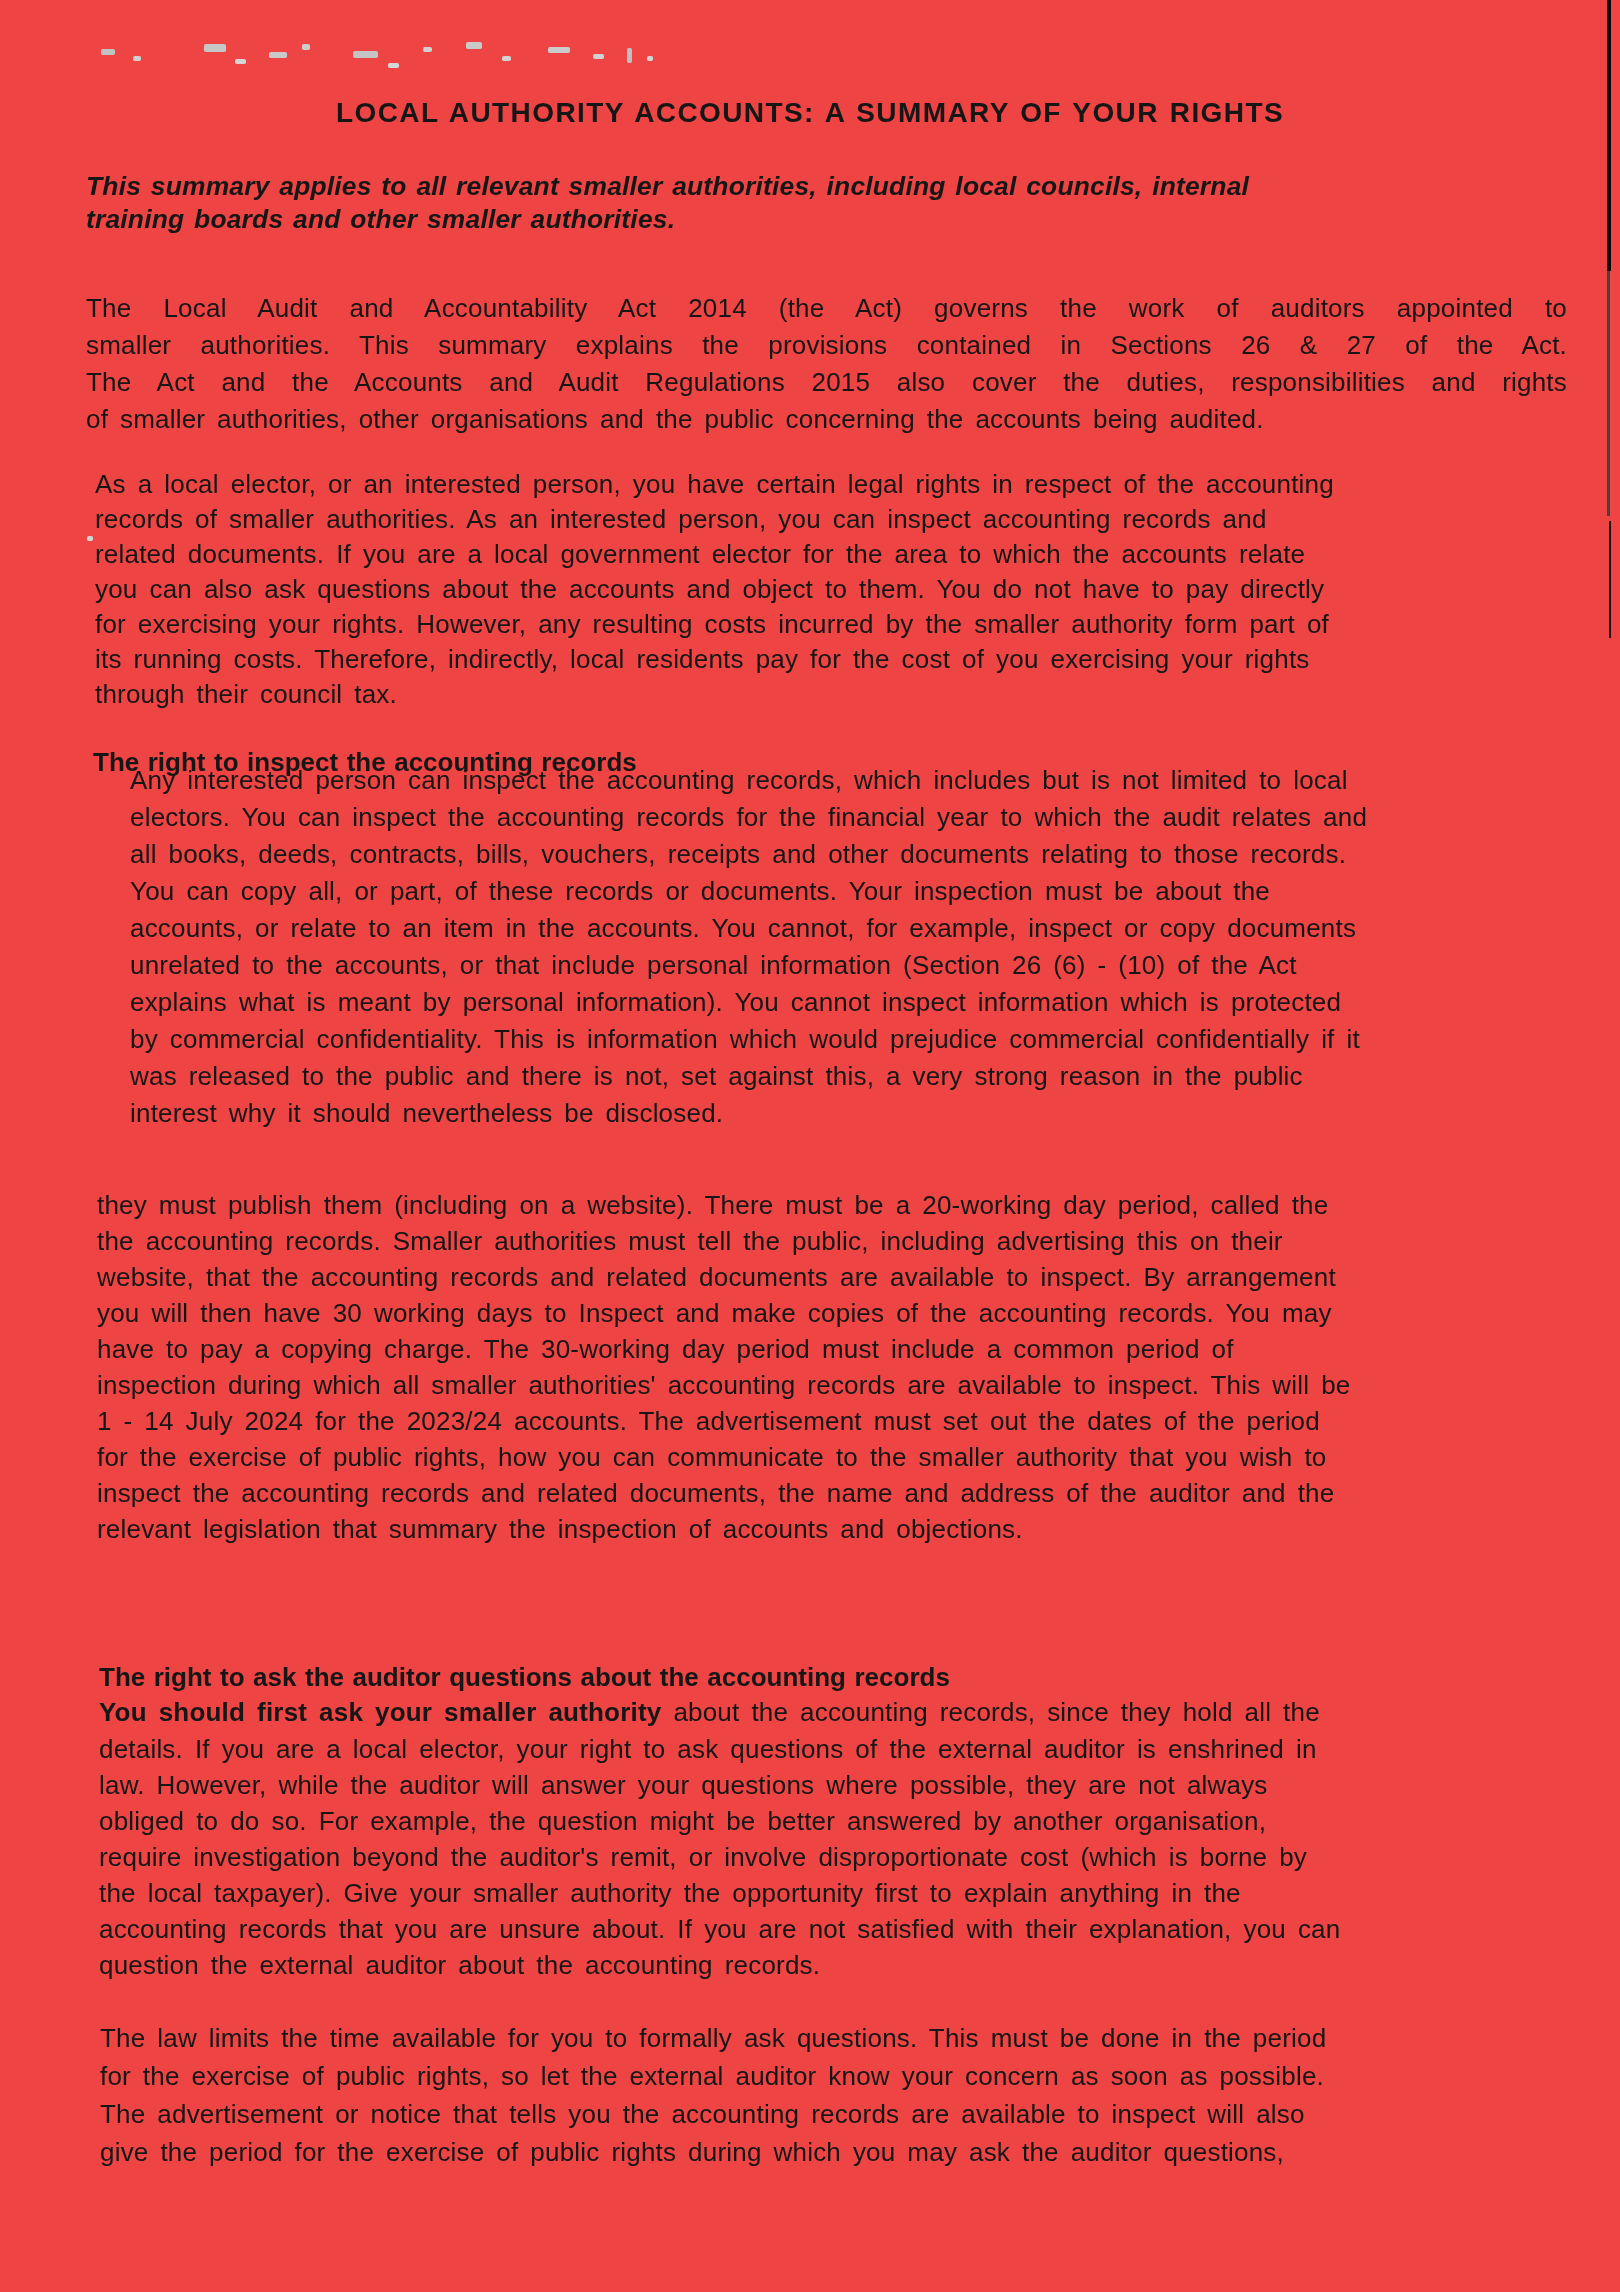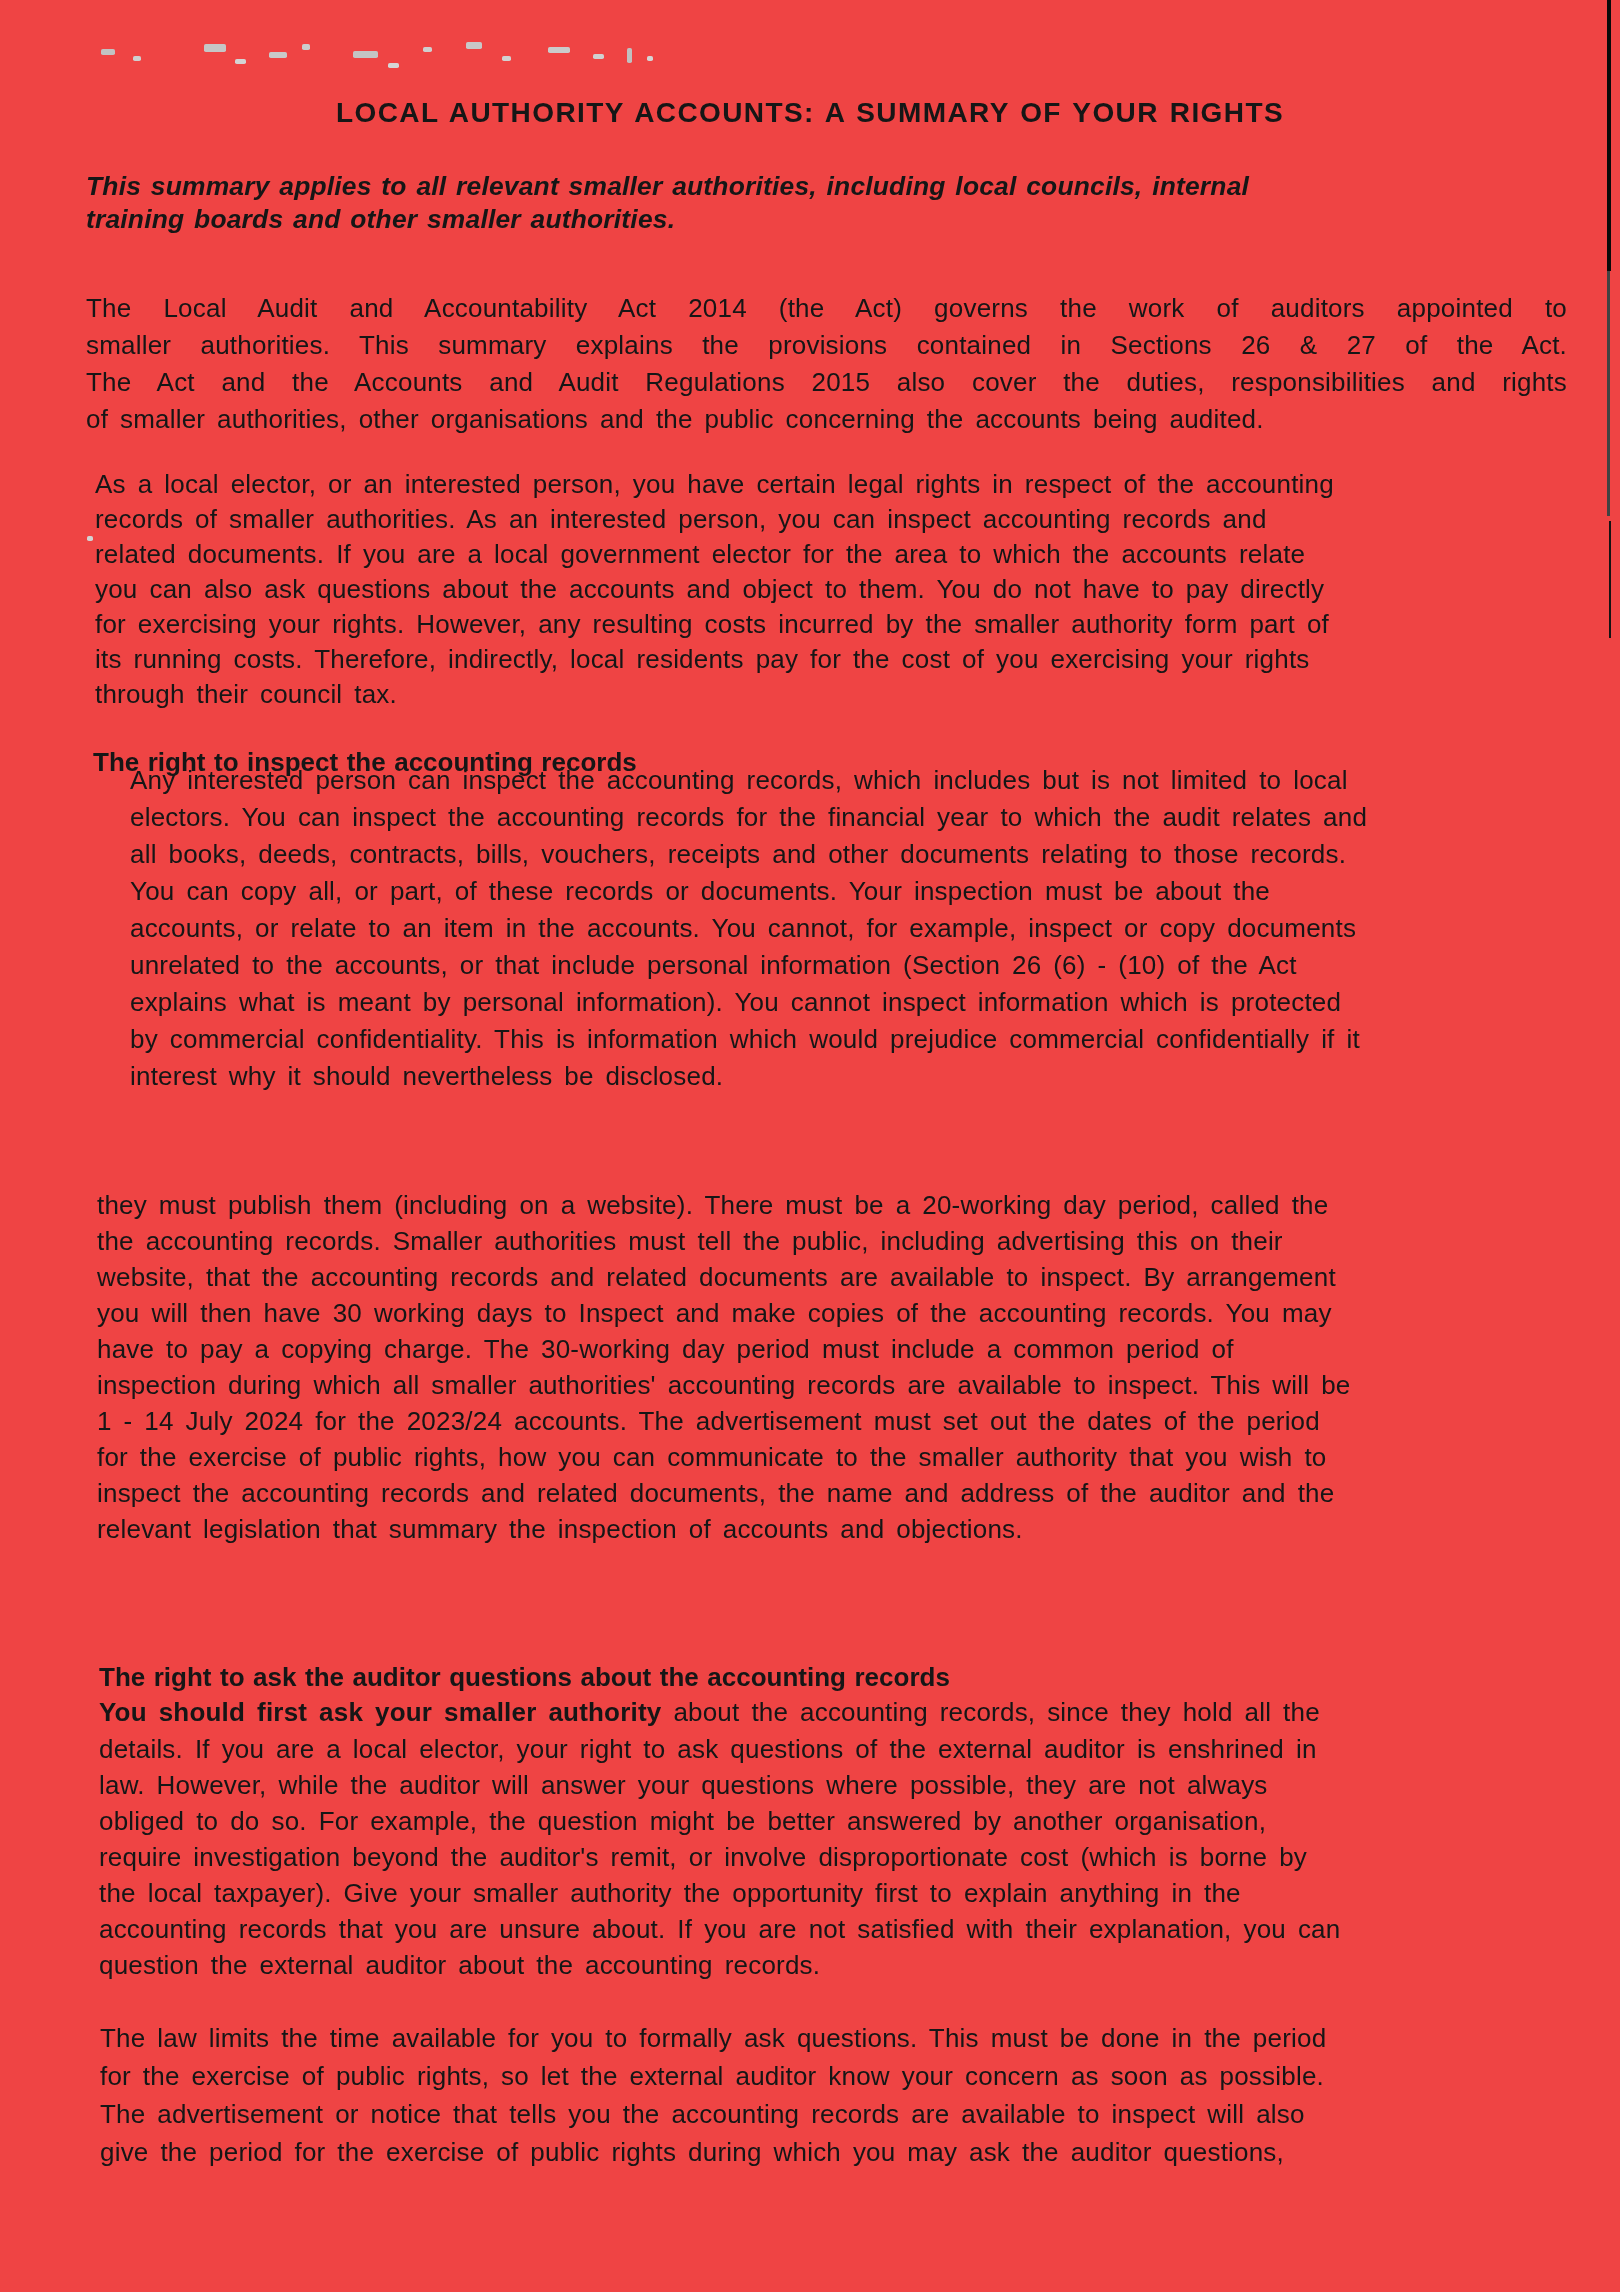--- a/index.html
+++ b/index.html
@@ -122,20 +122,21 @@
   <div class="block heading h-inspect">The right to inspect the accounting records</div>
   <div class="block body-text p-inspect1">
       <div class="line">Any interested person can inspect the accounting records, which includes but is not limited to local</div>
       <div class="line">electors. You can inspect the accounting records for the financial year to which the audit relates and</div>
       <div class="line">all books, deeds, contracts, bills, vouchers, receipts and other documents relating to those records.</div>
       <div class="line">You can copy all, or part, of these records or documents. Your inspection must be about the</div>
       <div class="line">accounts, or relate to an item in the accounts. You cannot, for example, inspect or copy documents</div>
       <div class="line">unrelated to the accounts, or that include personal information (Section 26 (6) - (10) of the Act</div>
       <div class="line">explains what is meant by personal information). You cannot inspect information which is protected</div>
       <div class="line">by commercial confidentiality. This is information which would prejudice commercial confidentially if it</div>
+      <div class="line">was released to the public and there is not, set against this, a very strong reason in the public</div>
       <div class="line">interest why it should nevertheless be disclosed.</div>
     </div>
   <div class="block body-text p-inspect2">
       <div class="line">they must publish them (including on a website). There must be a 20-working day period, called the</div>
       <div class="line">the accounting records. Smaller authorities must tell the public, including advertising this on their</div>
       <div class="line">website, that the accounting records and related documents are available to inspect. By arrangement</div>
       <div class="line">you will then have 30 working days to Inspect and make copies of the accounting records. You may</div>
       <div class="line">have to pay a copying charge. The 30-working day period must include a common period of</div>
       <div class="line">inspection during which all smaller authorities' accounting records are available to inspect. This will be</div>
       <div class="line">1 - 14 July 2024 for the 2023/24 accounts. The advertisement must set out the dates of the period</div>

